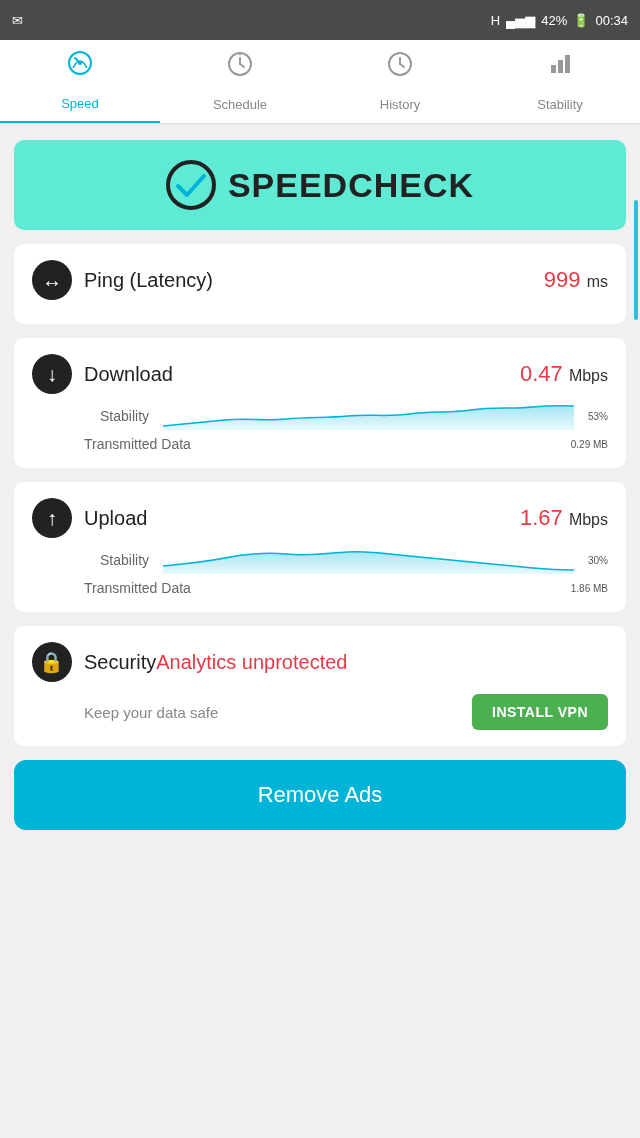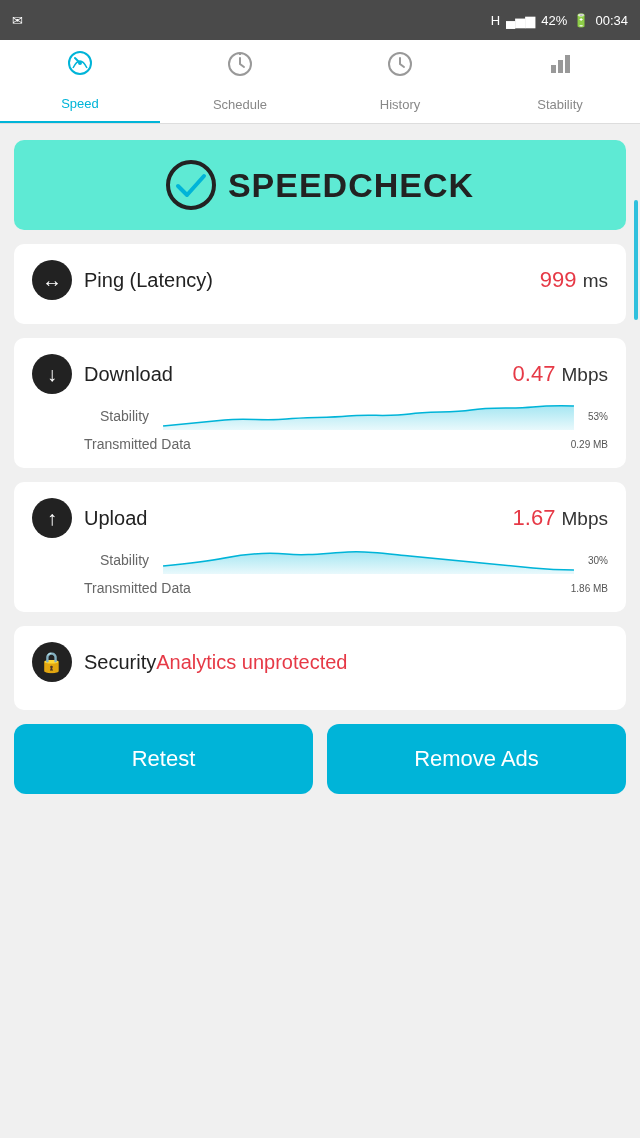--- a/index.html
+++ b/index.html
@@ -113,21 +113,21 @@
       font-weight: 500;
       color: #222;
     }
     .metric-value {
       font-size: 22px;
       color: #e63946;
       font-weight: 400;
     }
     .metric-value .unit {
       color: #333;
-      font-size: 19px;
+      font-size: 16px;
     }
     .metric-details {
       margin-left: 52px;
     }
     .metric-row {
       display: flex;
       align-items: center;
       justify-content: space-between;
       margin-top: 6px;
       font-size: 14px;
@@ -379,22 +379,25 @@
 
   <div class="security-card">
     <div class="security-header">
       <div class="metric-icon-circle">
         <span>🔒</span>
       </div>
       <span>
         <span class="security-title-text">Security</span><span class="security-title-text security-status">Analytics unprotected</span>
       </span>
     </div>
+    <div class="security-footer">
+      <span class="security-sub">Keep your data safe</span>
+      <button class="install-vpn-btn">INSTALL VPN</button>
+    </div>
   </div>
 
   <div class="bottom-buttons">
-    <button class="btn-large">Retest</button>
     <button class="btn-large">Remove Ads</button>
   </div>
 
 </div>
 
 <div class="scrollbar-hint"></div>
 
 </body></html>

